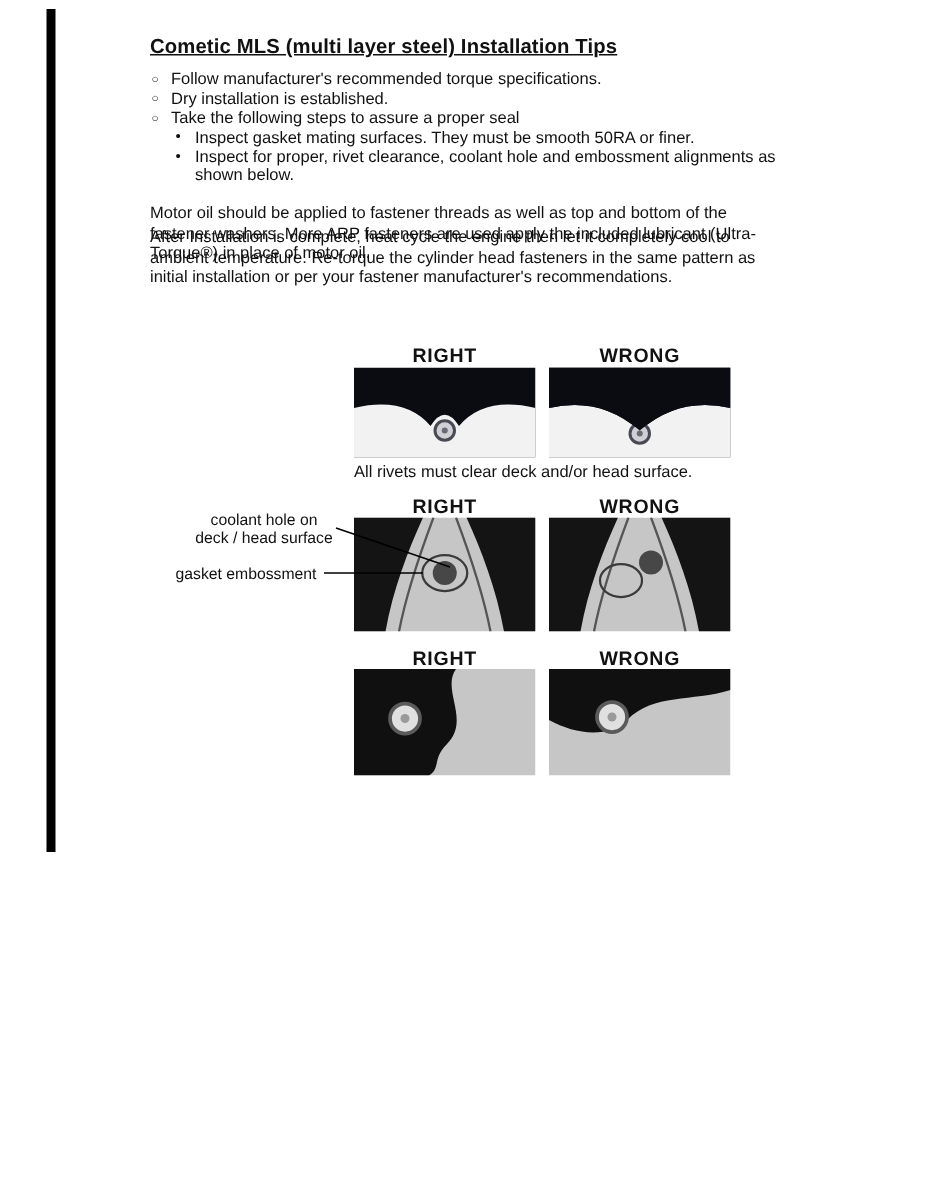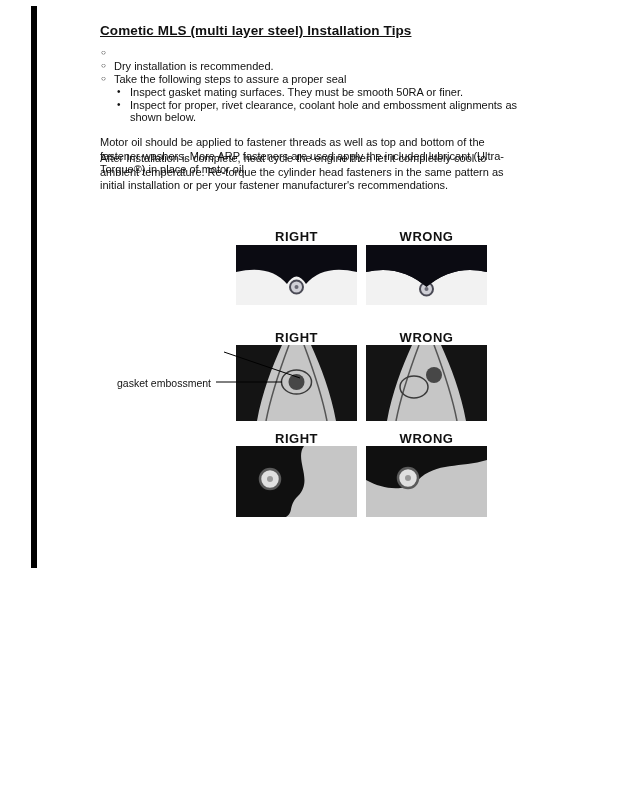--- a/index.html
+++ b/index.html
@@ -34,24 +34,25 @@
 <body>
 
 <div class="page">
 
   <div class="leftbar"></div>
 
   <h1 class="title">Cometic MLS (multi layer steel) Installation Tips</h1>
 
   <div class="bullet" style="top:47px">
     <span class="marker">○</span>
+    <span>Follow manufacturer's recommended torque specifications.</span>
   </div>
   <div class="bullet" style="top:60px">
     <span class="marker">○</span>
-    <span>Dry installation is recommended.</span>
+    <span>Dry installation is established.</span>
   </div>
   <div class="bullet" style="top:73px">
     <span class="marker">○</span>
     <span>Take the following steps to assure a proper seal</span>
   </div>
   <div class="bullet subbullet" style="top:86px">
     <span class="marker">•</span>
     <span>Inspect gasket mating surfaces.  They must be smooth 50RA or finer.</span>
   </div>
   <div class="bullet subbullet" style="top:99px">
@@ -71,24 +72,26 @@
     <circle cx="60.5" cy="42" r="6.5" fill="#cfcfd6" stroke="#4a4a55" stroke-width="2"></circle>
     <circle cx="60.5" cy="42" r="2" fill="#6a6a75"></circle>
   </svg>
   <svg class="dimg" style="left:366px; top:245px" width="121" height="60" viewBox="0 0 121 60">
     <rect width="121" height="60" fill="#0b0b12"></rect>
     <path d="M0,60 L0,27 Q34,19 60.5,42 Q87,19 121,27 L121,60 Z" fill="#f2f2f2"></path>
     <circle cx="60.5" cy="44" r="6.5" fill="#cfcfd6" stroke="#4a4a55" stroke-width="2"></circle>
     <circle cx="60.5" cy="44" r="2" fill="#6a6a75"></circle>
     <path d="M0,0 L121,0 L121,27 Q87,19 60.5,42 Q34,19 0,27 Z" fill="#0b0b12"></path>
   </svg>
+  <div class="caption" style="top:309px">All rivets must clear deck and/or head surface.</div>
 
   <div class="dlabel" style="left:236px; top:330px">RIGHT</div>
   <div class="dlabel" style="left:366px; top:330px">WRONG</div>
 
+  <div class="sidelabel" style="left:128px; top:341px; width:96px">coolant hole on deck / head surface</div>
   <div class="sidelabel" style="left:116px; top:377px; width:96px">gasket embossment</div>
 
   <svg class="connector" style="left:214px; top:346px" width="90" height="44" viewBox="0 0 90 44">
     <line x1="10" y1="6" x2="86" y2="32" stroke="#000" stroke-width="1"></line>
     <line x1="2" y1="36" x2="68" y2="36" stroke="#000" stroke-width="1"></line>
   </svg>
 
   <svg class="dimg" style="left:236px; top:345px" width="121" height="76" viewBox="0 0 121 76">
     <rect width="121" height="76" fill="#c6c6c6"></rect>
     <path d="M0,0 L46,0 C36,22 26,48 21,76 L0,76 Z" fill="#141414"></path>

